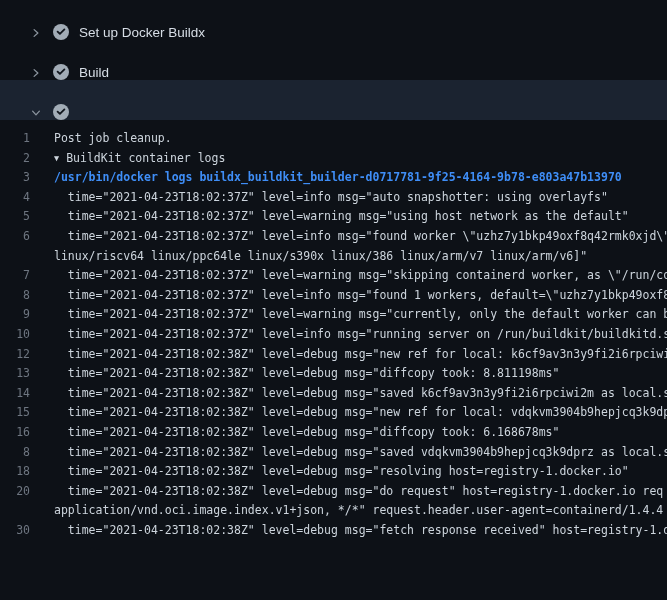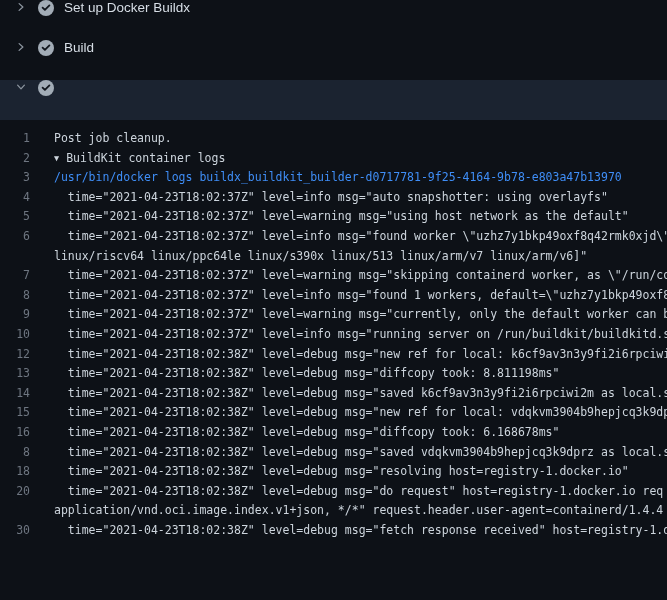--- a/index.html
+++ b/index.html
@@ -7,22 +7,22 @@
   body {
     width: 667px; height: 600px;
     background: #0d1117;
     overflow: hidden;
     font-family: "Liberation Sans", sans-serif;
   }
   .viewer { width: 667px; height: 600px; overflow: hidden; }
 
   
   .section {
-    display: flex; align-items: flex-start;
-    height: 40px; padding: 0 14px;
+    display: flex; align-items: flex-end;
+    height: 40px; padding: 0 29px;
     color: #d7dee6; font-size: 13.5px;
     cursor: pointer;
   }
   .section.expanded { background: #1b2330; }
   .chev { width: 14px; height: 14px; display: flex; align-items: center; justify-content: center; flex: none; }
   .chev svg { display: block; }
   .section.expanded .chev svg { transform: rotate(90deg); }
   .check { margin-left: 10px; display: flex; flex: none; }
   .slabel { margin-left: 10px; white-space: nowrap; }
 
@@ -52,21 +52,21 @@
   }
   .toggle { display: none; }
   .row.group .toggle {
     display: inline-block;
     font-size: 8.5px;
     margin-right: 7px;
     vertical-align: 1px;
     cursor: pointer;
     color: #cdd5dd;
   }
-  .row.command .ltext { color: #3f8ef7; font-weight: normal; }
+  .row.command .ltext { color: #3f8ef7; font-weight: bold; }
 </style>
 </head>
 <body>
 
 <div class="viewer">
   <div id="sections">
       <div class="section">
     <span class="chev">
       <svg width="12" height="12" viewBox="0 0 16 16">
         <path d="M5.5 3.5 L10.5 8 L5.5 12.5" stroke="#8b949e" stroke-width="1.7" fill="none" stroke-linecap="round" stroke-linejoin="round"></path>
@@ -128,21 +128,21 @@
       <div class="row plain">
     <span class="lnum">5</span>
     <span class="ltext"><span class="txt">  time="2021-04-23T18:02:37Z" level=warning msg="using host network as the default"</span></span>
   </div>
       <div class="row plain">
     <span class="lnum">6</span>
     <span class="ltext"><span class="txt">  time="2021-04-23T18:02:37Z" level=info msg="found worker \"uzhz7y1bkp49oxf8q42rmk0xjd\"</span></span>
   </div>
       <div class="row plain">
     <span class="lnum"></span>
-    <span class="ltext"><span class="txt">linux/riscv64 linux/ppc64le linux/s390x linux/513 linux/arm/v7 linux/arm/v6]"</span></span>
+    <span class="ltext"><span class="txt">linux/riscv64 linux/ppc64le linux/s390x linux/386 linux/arm/v7 linux/arm/v6]"</span></span>
   </div>
       <div class="row plain">
     <span class="lnum">7</span>
     <span class="ltext"><span class="txt">  time="2021-04-23T18:02:37Z" level=warning msg="skipping containerd worker, as \"/run/containerd/containerd.sock\" does not exist"</span></span>
   </div>
       <div class="row plain">
     <span class="lnum">8</span>
     <span class="ltext"><span class="txt">  time="2021-04-23T18:02:37Z" level=info msg="found 1 workers, default=\"uzhz7y1bkp49oxf8q42rmk0xjd\""</span></span>
   </div>
       <div class="row plain">

